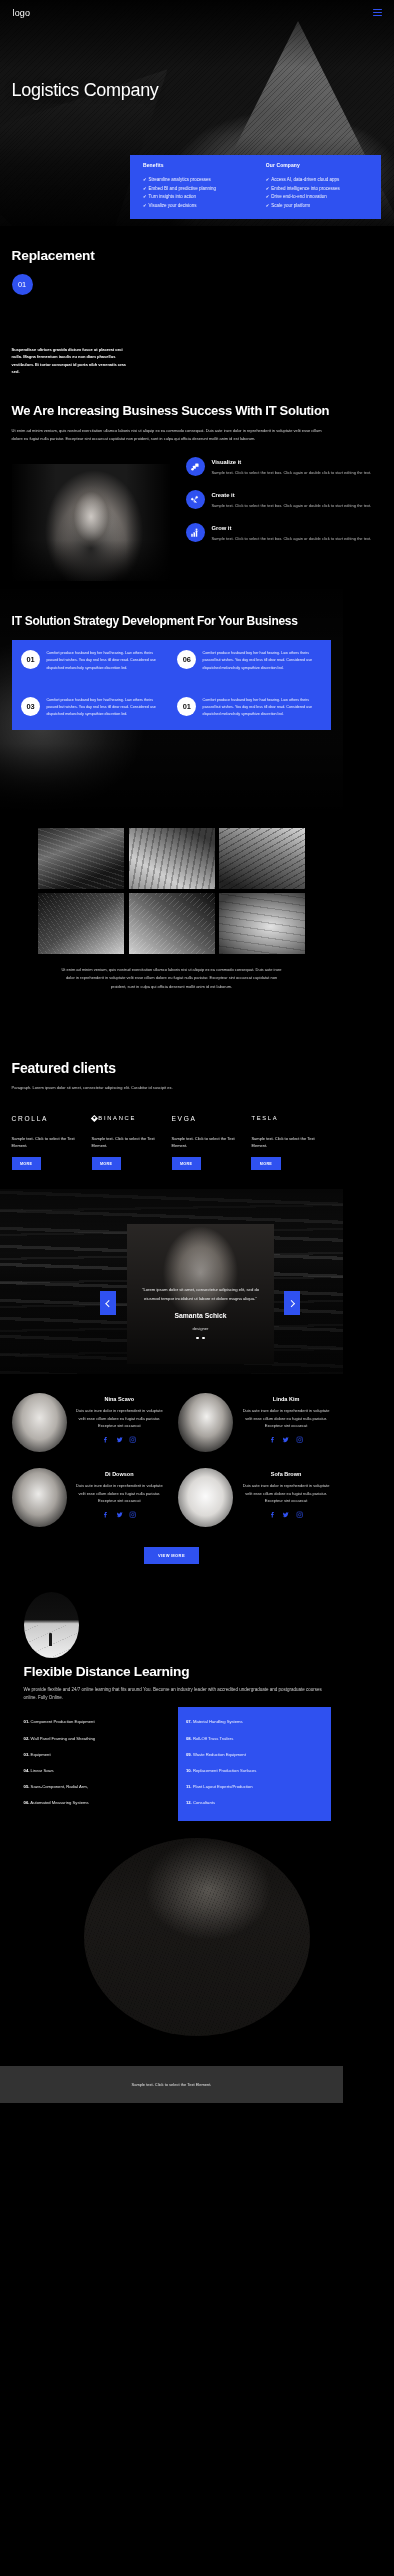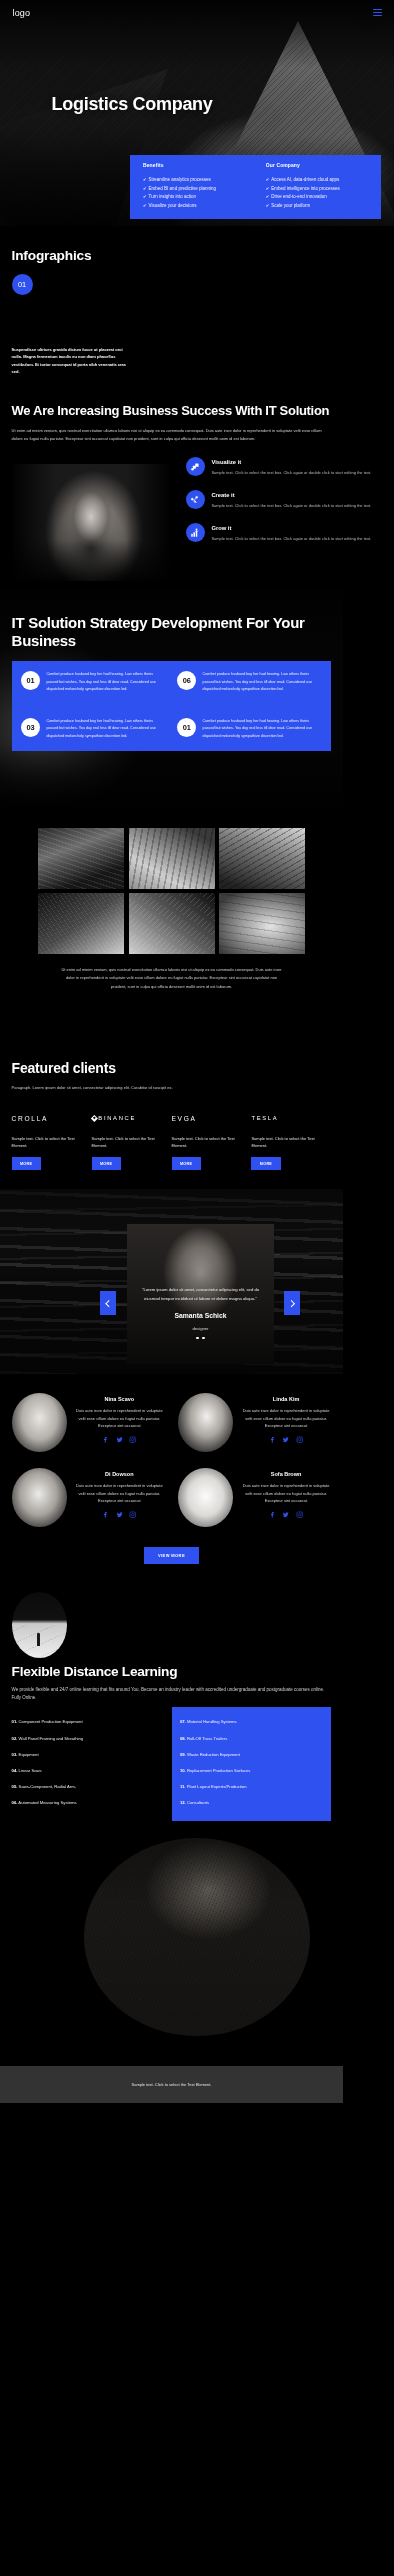--- a/index.html
+++ b/index.html
@@ -62,23 +62,23 @@
     height: 25px;
     display: flex; align-items: center; justify-content: space-between;
     padding: 0 12.6px;
     z-index: 6;
   }
   .logo { font-size: 9px; color: #fff; letter-spacing: 0.1px; font-weight: 400; }
   .hamburger { width: 9.5px; display: flex; flex-direction: column; gap: 1.6px; cursor: pointer; }
   .hamburger span { display:block; height: 1.3px; background: #2f51f0; border-radius: 0.5px; }
 
   .hero-title {
-    position: absolute; left: 11.6px; top: 94px;
-    font-size: 18px; font-weight: 700; letter-spacing: -0.3px;
-    z-index: 5; text-shadow: 0 1.1px 6.3px rgba(0,0,0,.6); margin-left: 40px;
+    position: absolute; left: 11.6px; top: 80px;
+    font-size: 18px; font-weight: 400; letter-spacing: -0.3px;
+    z-index: 5; text-shadow: 0 1.1px 6.3px rgba(0,0,0,.6);
   }
 
   .hero-card {
     position: absolute; left: 130px; top: 155px; width: 251px; min-height: 64px;
     background: #2f51f0;
     padding: 7.4px 10.5px 8.4px 13px;
     display: flex; gap: 18px;
     z-index: 5;
   }
   .hero-col { flex: 1; }
@@ -150,21 +150,21 @@
     background:
       radial-gradient(ellipse 126px 105px at 12% 62%, #555 0%, #1b1b1b 55%, #060606 82%),
       radial-gradient(ellipse 95px 100px at 92% 40%, #3d3d3d 0%, #141414 60%, #050505 85%),
       #050505;
   }
   .strategy-bg:after{
     content:""; position:absolute; inset:0;
     background: linear-gradient(180deg, rgba(0,0,0,.85) 0%, rgba(0,0,0,.35) 25%, rgba(0,0,0,.3) 70%, rgba(0,0,0,.95) 100%);
   }
   .strategy .inner { position: relative; z-index: 2; }
-  .strategy .h2-big { font-size: 15px; }
+  .strategy .h2-big { font-size: 12px; }
   .grid-card {
     margin-top: 11.6px; background: #2f51f0;
     padding: 10.5px 9.5px 11.6px 9.5px;
     display: grid; grid-template-columns: 1fr 1fr; gap: 25px 11.6px;
   }
   .gitem { display: flex; gap: 6.3px; }
   .gnum {
     flex: 0 0 auto; width: 19px; height: 19px; border-radius: 50%;
     background: #fff; color: #111;
     display: flex; align-items: center; justify-content: center;
@@ -271,21 +271,21 @@
   .socials { margin-top: 6.8px; display: flex; gap: 6.3px; justify-content: center; }
   .socials svg { display: block; }
 
   .viewmore-wrap { text-align: center; margin-top: 20px; }
   .viewmore {
     background: #2f51f0; color: #fff; border: none; cursor: pointer;
     font-size: 4px; font-weight: 700; letter-spacing: 0.4px; padding: 5.8px 13.7px;
   }
 
   
-  .learning { padding: 28px 11.6px 0; position: relative; }
+  .learning { padding: 28px 11.6px 0; position: relative; margin-left: 12px; }
   .learn-photo {
     width: 55px; height: 66px; border-radius: 50%;
     background: linear-gradient(180deg, #0b0b0b 0%, #111 42%, #c9c9c9 48%, #efefef 100%);
     position: relative; overflow: hidden;
   }
   .learn-photo:after {
     content:""; position:absolute; left:47%; top:62%; width:2.6px; height:12.6px;
     background:#1a1a1a; border-radius:1.1px 1.1px 0 0;
   }
   .learn-photo:before {
@@ -400,21 +400,21 @@
           <li>
               <span class="chk">✔</span>
               <span>Scale your platform</span>
             </li>
         </ul>
       </div>
     </div>
   </section>
 
   <section class="infographics">
-    <h2 class="sec-title">Infographics</h2>
+    <h2 class="sec-title">Replacement</h2>
     <div class="badge01">01</div>
     <p class="info-para">Suspendisse ultrices gravida dictum fusce ut placerat orci nulla. Magna fermentum iaculis eu non diam phasellus vestibulum. Et tortor consequat id porta nibh venenatis cras sed.</p>
   </section>
 
   <section class="increasing">
     <h2 class="h2-big">We Are Increasing Business Success With IT Solution</h2>
     <p class="lead">Ut enim ad minim veniam, quis nostrud exercitation ullamco laboris nisi ut aliquip ex ea commodo consequat. Duis aute irure dolor in reprehenderit in voluptate velit esse cillum dolore eu fugiat nulla pariatur. Excepteur sint occaecat cupidatat non proident, sunt in culpa qui officia deserunt mollit anim id est laborum.</p>
 
     <div class="feature-wrap">
       <div class="portrait"></div>

